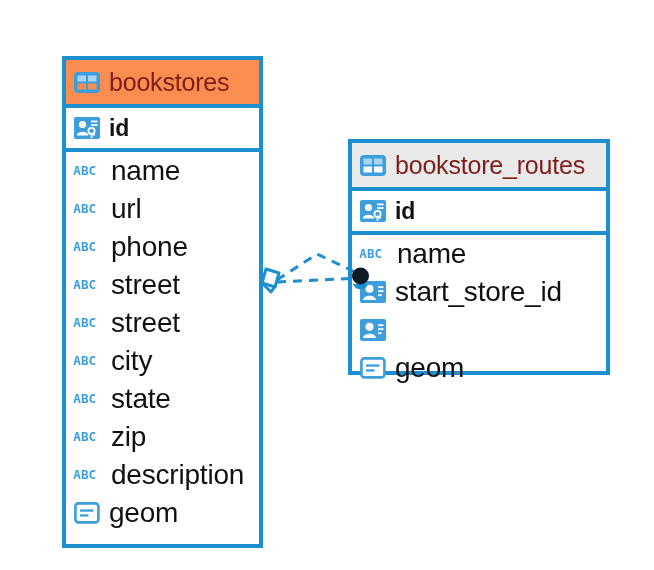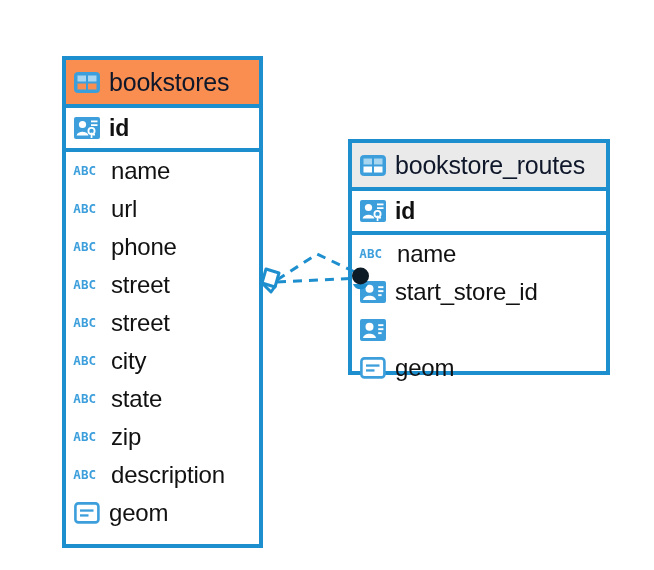--- a/index.html
+++ b/index.html
@@ -32,40 +32,40 @@
     box-sizing: border-box;
     height: 48px;
     padding: 0 6px 0 8px;
     border-bottom: 4px solid #1e8fce;
   }
   .header-orange { background: #f98e50; }
   .header-grey   { background: #eaeaea; }
 
   .entity-title {
     font-size: 25px;
-    color: #0f172a;
+    color: #7f1d1d;
     margin-left: 9px;
     white-space: nowrap;
     letter-spacing: -0.2px;
   }
 
   
   .field-row {
     display: flex;
     align-items: center;
     box-sizing: border-box;
     height: 38px;
     padding: 0 6px 0 8px;
   }
   .field-row.pk {
     height: 44px;
     border-bottom: 4px solid #1e8fce;
   }
   .field-label {
-    font-size: 24px;
+    font-size: 28px;
     color: #111111;
     margin-left: 9px;
     white-space: nowrap;
     letter-spacing: -0.2px;
   }
   .field-row.pk .field-label {
     font-weight: bold;
     font-size: 23px;
   }
 

